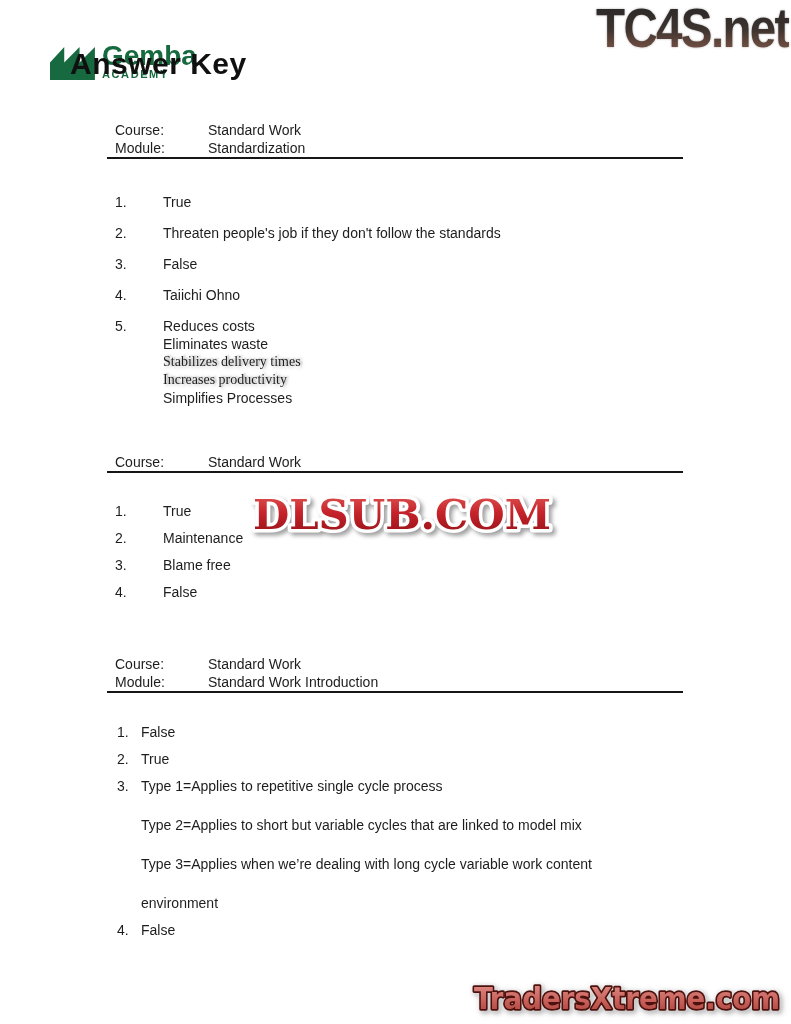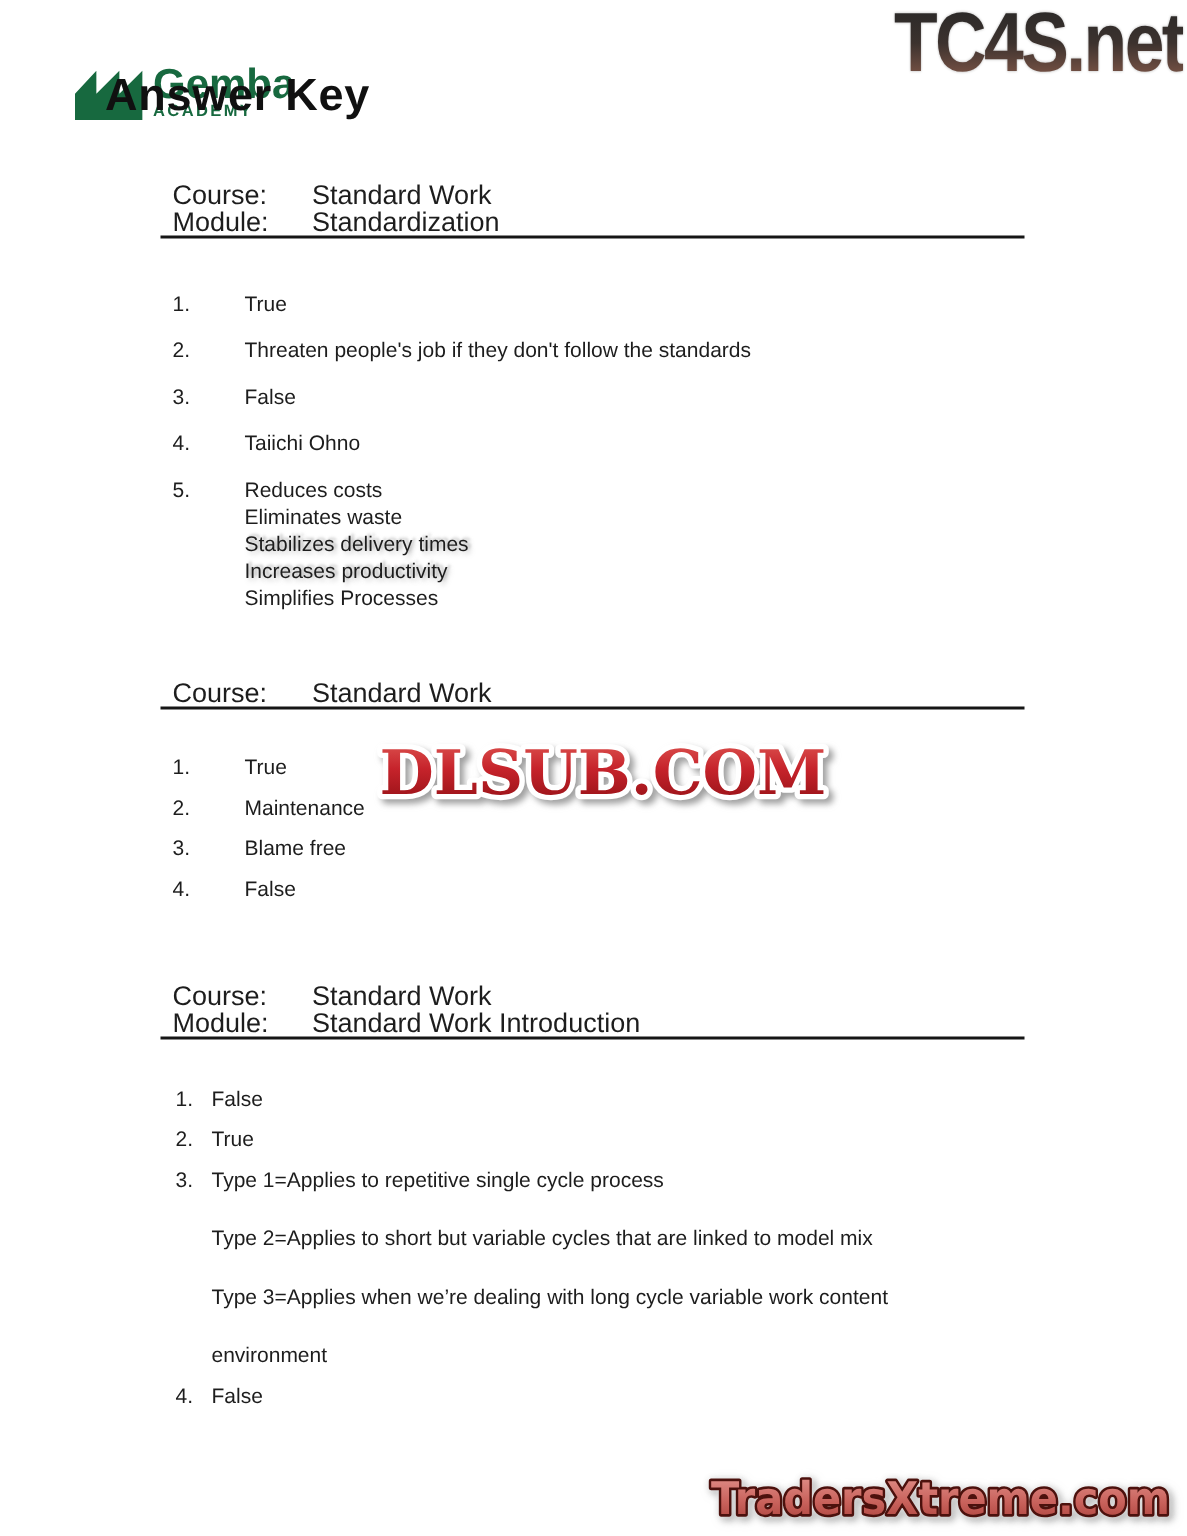--- a/index.html
+++ b/index.html
@@ -20,34 +20,34 @@
   .logo{position:absolute;left:50px;top:44px;display:flex;gap:6px;}
   .factory{display:block;}
   .logo-text{padding-top:1px;}
   .logo-name{font-size:28px;font-weight:bold;color:#17693f;line-height:21px;}
   .logo-sub{font-size:11px;font-weight:bold;color:#17693f;letter-spacing:1.6px;line-height:12px;margin-top:2px;}
   
   .title{position:absolute;left:70px;top:47px;width:720px;margin:0;text-align:left;
          font-size:30px;font-weight:bold;color:#101010;letter-spacing:0.5px;}
   
   .sec{position:absolute;left:0;width:791px;}
-  .meta-row{margin-left:115px;line-height:18px;font-size:18px;}
+  .meta-row{margin-left:115px;line-height:18px;font-size:14px;}
   .lbl{display:inline-block;width:93px;}
   .rule{margin-left:107px;width:576px;height:0;border-top:2px solid #161616;}
   .answers{list-style:none;margin:0;padding:0;font-size:14px;}
   .item{display:flex;align-items:flex-start;}
   .num{display:inline-block;flex:0 0 auto;width:48px;margin-left:115px;line-height:18px;}
   .ans{line-height:18px;}
   .line{line-height:18px;}
   .answers.s1{margin-top:34px;} .answers.s1 .item{margin-bottom:13px;}
   .answers.s2{margin-top:29px;} .answers.s2 .item{margin-bottom:9px;}
   .answers.s3{margin-top:30px;} .answers.s3 .item{margin-bottom:9px;}
   .answers.s3 .num{margin-left:117px;width:24px;}
   .answers.s3 .line.gap{margin-top:21px;}
-  .sh{text-shadow:2px -1px 2px rgba(150,150,150,0.6),2px 2px 3px rgba(168,168,168,0.5);}
+  .sh{text-shadow:2px -1px 2px rgba(150,150,150,0.6),2px 2px 3px rgba(168,168,168,0.5);font-family:Liberation Serif, serif;}
   
   .dlsub{position:absolute;left:246px;top:486px;
          filter:drop-shadow(3px 3px 2px rgba(128,128,128,0.75));}
   .traders{position:absolute;left:466px;top:977px;
          filter:drop-shadow(0 0 2px rgba(235,235,235,1)) drop-shadow(2px 2px 2px rgba(150,150,150,0.8));}
 </style>
 </head>
 <body>
 
 <div class="page">

